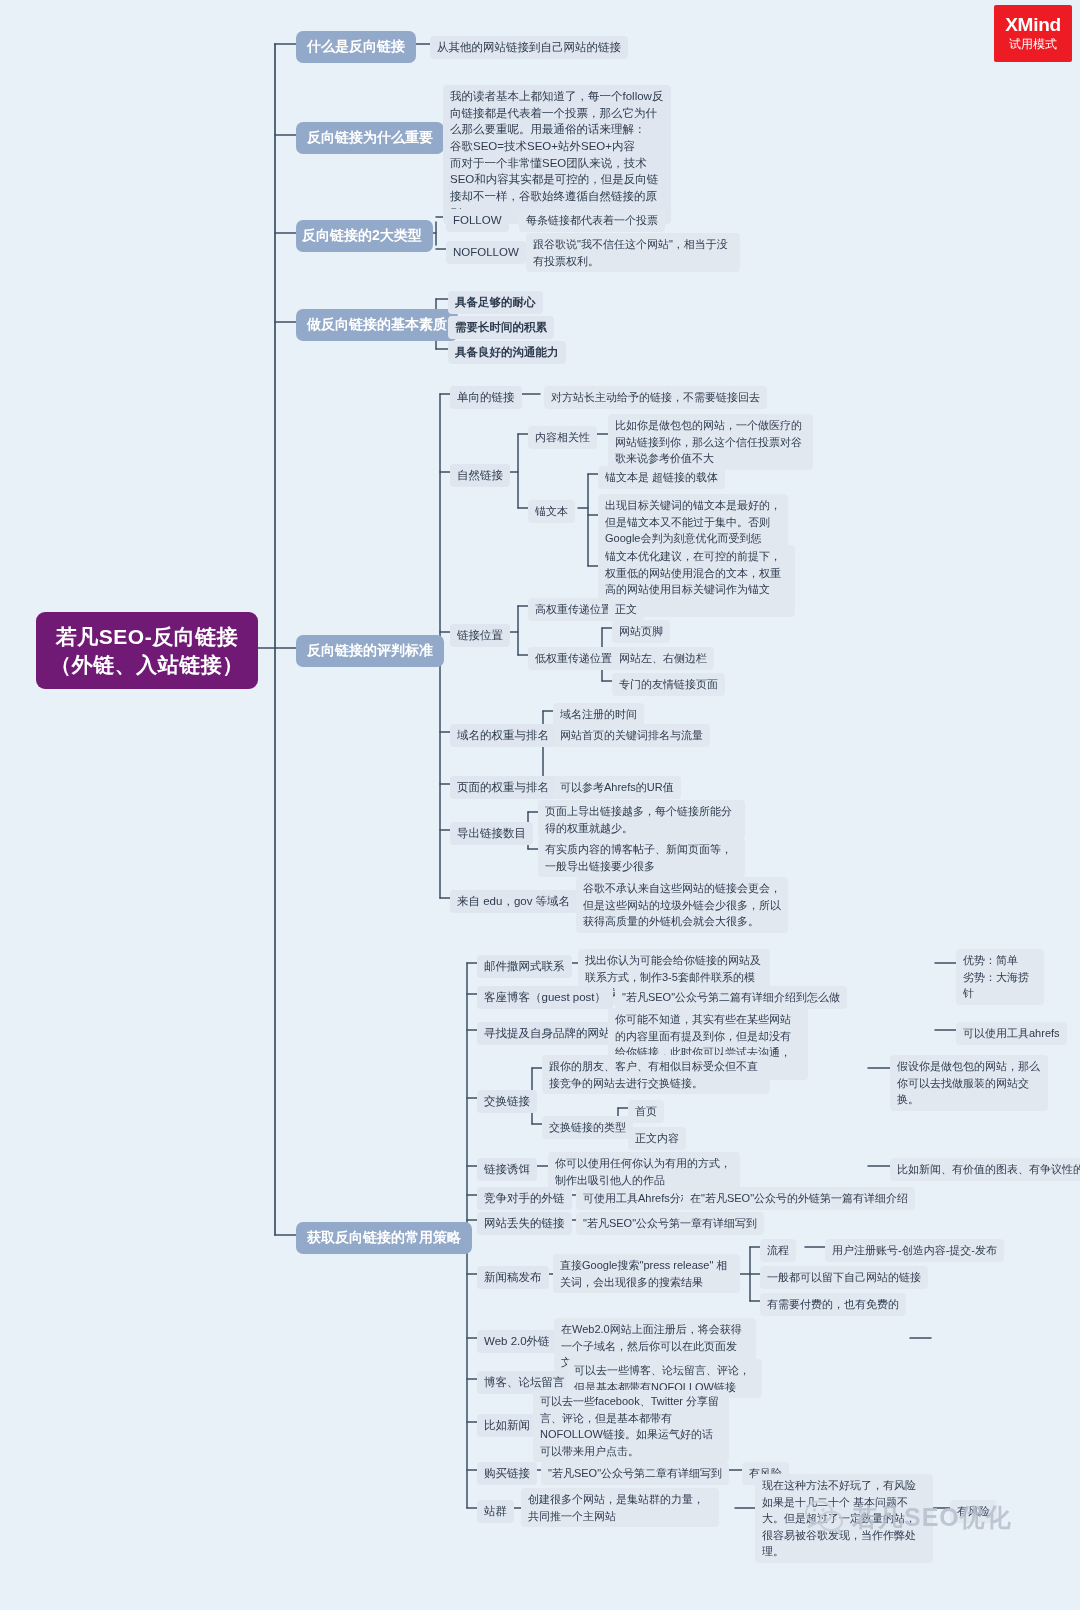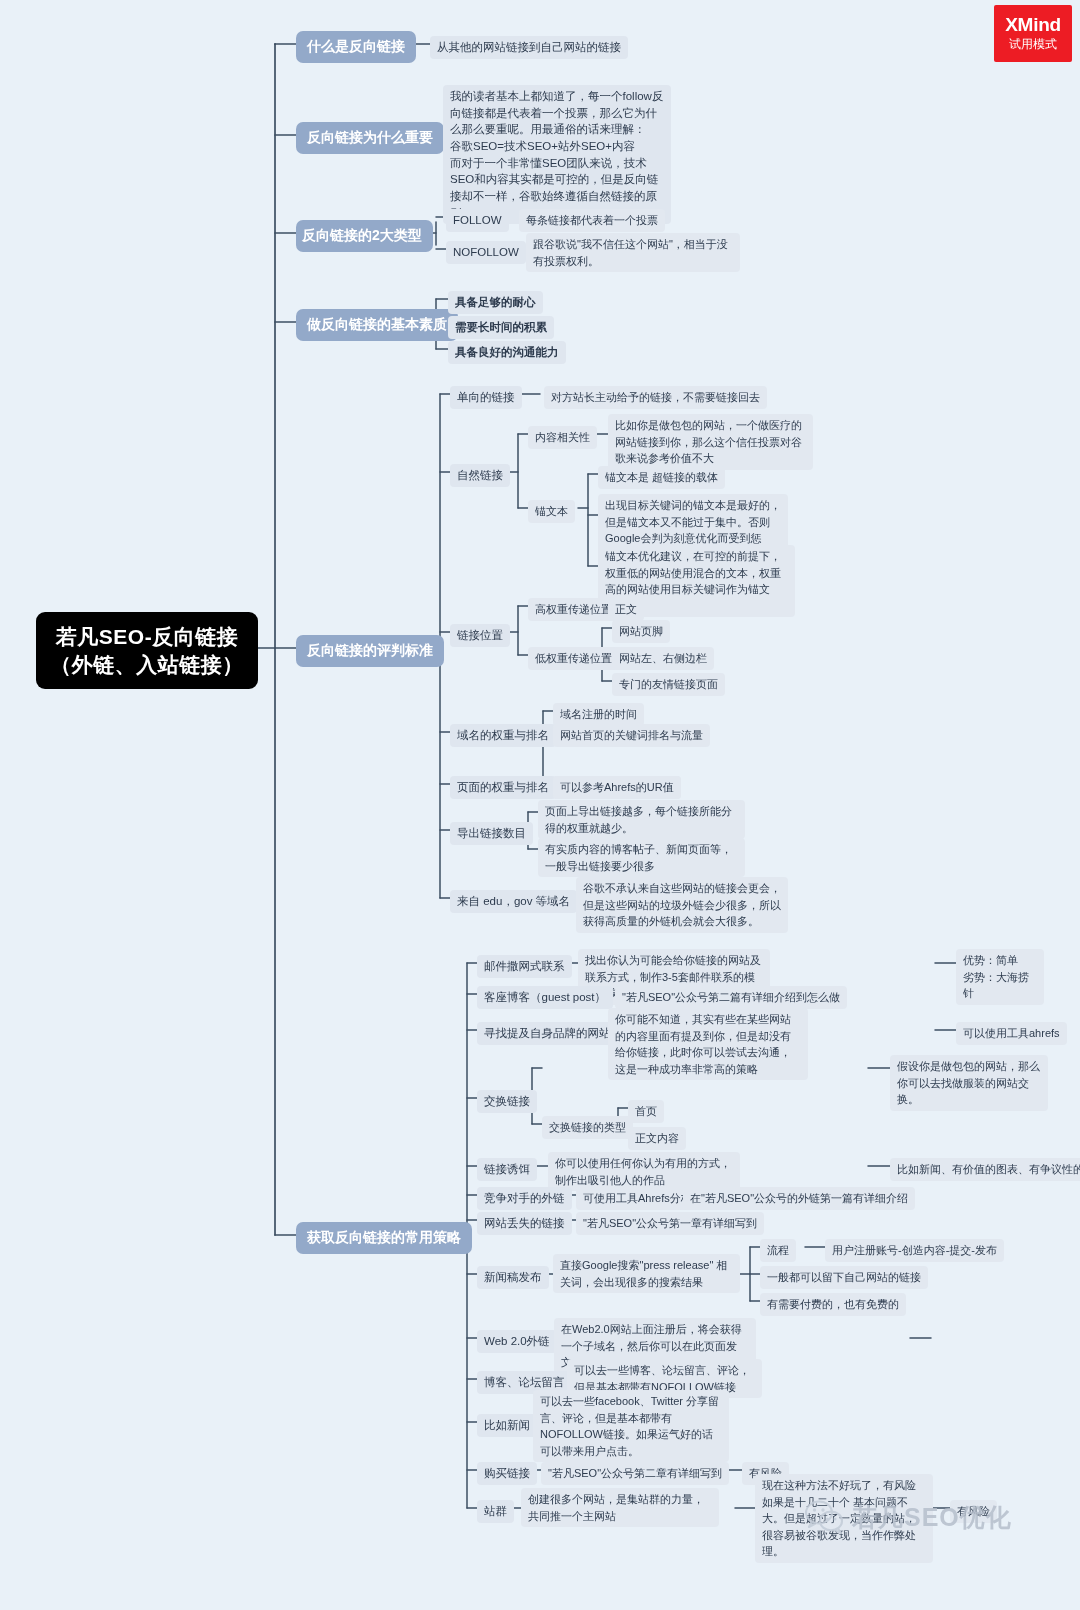--- a/index.html
+++ b/index.html
@@ -8,21 +8,21 @@
     background:#e9f1f8;
     font-family:"Liberation Sans","DejaVu Sans",sans-serif;
     -webkit-font-smoothing:antialiased;
   }
   #canvas{position:absolute;left:0;top:0;width:1080px;height:1610px;}
   svg.links{position:absolute;left:0;top:0;width:1080px;height:1610px;pointer-events:none;}
 
   
   .node{position:absolute;box-sizing:border-box;}
   .root{
-    background:#000000;color:#fff;border-radius:9px;
+    background:#701a75;color:#fff;border-radius:9px;
     font-size:21px;font-weight:bold;line-height:1.32;
     text-align:center;padding:11px 14px;letter-spacing:.5px;
   }
   .lvl1{
     background:#93a9c9;color:#ffffff;border-radius:7px;
     font-size:14px;font-weight:bold;line-height:1.25;
     text-align:center;padding:7px 11px;white-space:nowrap;
   }
   .lvl2{
     background:#dfe6ef;color:#2d3b4e;border-radius:4px;
@@ -294,20 +294,21 @@
 劣势：大海捞针</div>
 
   <div class="node lvl2 nowrap" style="left:477px;top:986px;">客座博客（guest post）</div>
   <div class="node lvl3 nowrap" style="left:615px;top:986px;">"若凡SEO"公众号第二篇有详细介绍到怎么做</div>
 
   <div class="node lvl2 nowrap" style="left:477px;top:1022px;">寻找提及自身品牌的网站</div>
   <div class="node lvl3" style="left:608px;top:1008px;width:200px;">你可能不知道，其实有些在某些网站的内容里面有提及到你，但是却没有给你链接，此时你可以尝试去沟通，这是一种成功率非常高的策略</div>
   <div class="node lvl3 nowrap" style="left:956px;top:1022px;">可以使用工具ahrefs</div>
 
   <div class="node lvl2 nowrap" style="left:477px;top:1090px;">交换链接</div>
+  <div class="node lvl3" style="left:542px;top:1055px;width:228px;">跟你的朋友、客户、有相似目标受众但不直接竞争的网站去进行交换链接。</div>
   <div class="node lvl3" style="left:890px;top:1055px;width:158px;">假设你是做包包的网站，那么你可以去找做服装的网站交换。</div>
   <div class="node lvl3 nowrap" style="left:542px;top:1116px;">交换链接的类型</div>
   <div class="node lvl3 nowrap" style="left:628px;top:1100px;">首页</div>
   <div class="node lvl3 nowrap" style="left:628px;top:1127px;">正文内容</div>
 
   <div class="node lvl2 nowrap" style="left:477px;top:1158px;">链接诱饵</div>
   <div class="node lvl3" style="left:548px;top:1152px;width:192px;">你可以使用任何你认为有用的方式，制作出吸引他人的作品</div>
   <div class="node lvl3 nowrap" style="left:890px;top:1158px;">比如新闻、有价值的图表、有争议性的话题等</div>
 
   <div class="node lvl2 nowrap" style="left:477px;top:1187px;">竞争对手的外链</div>

